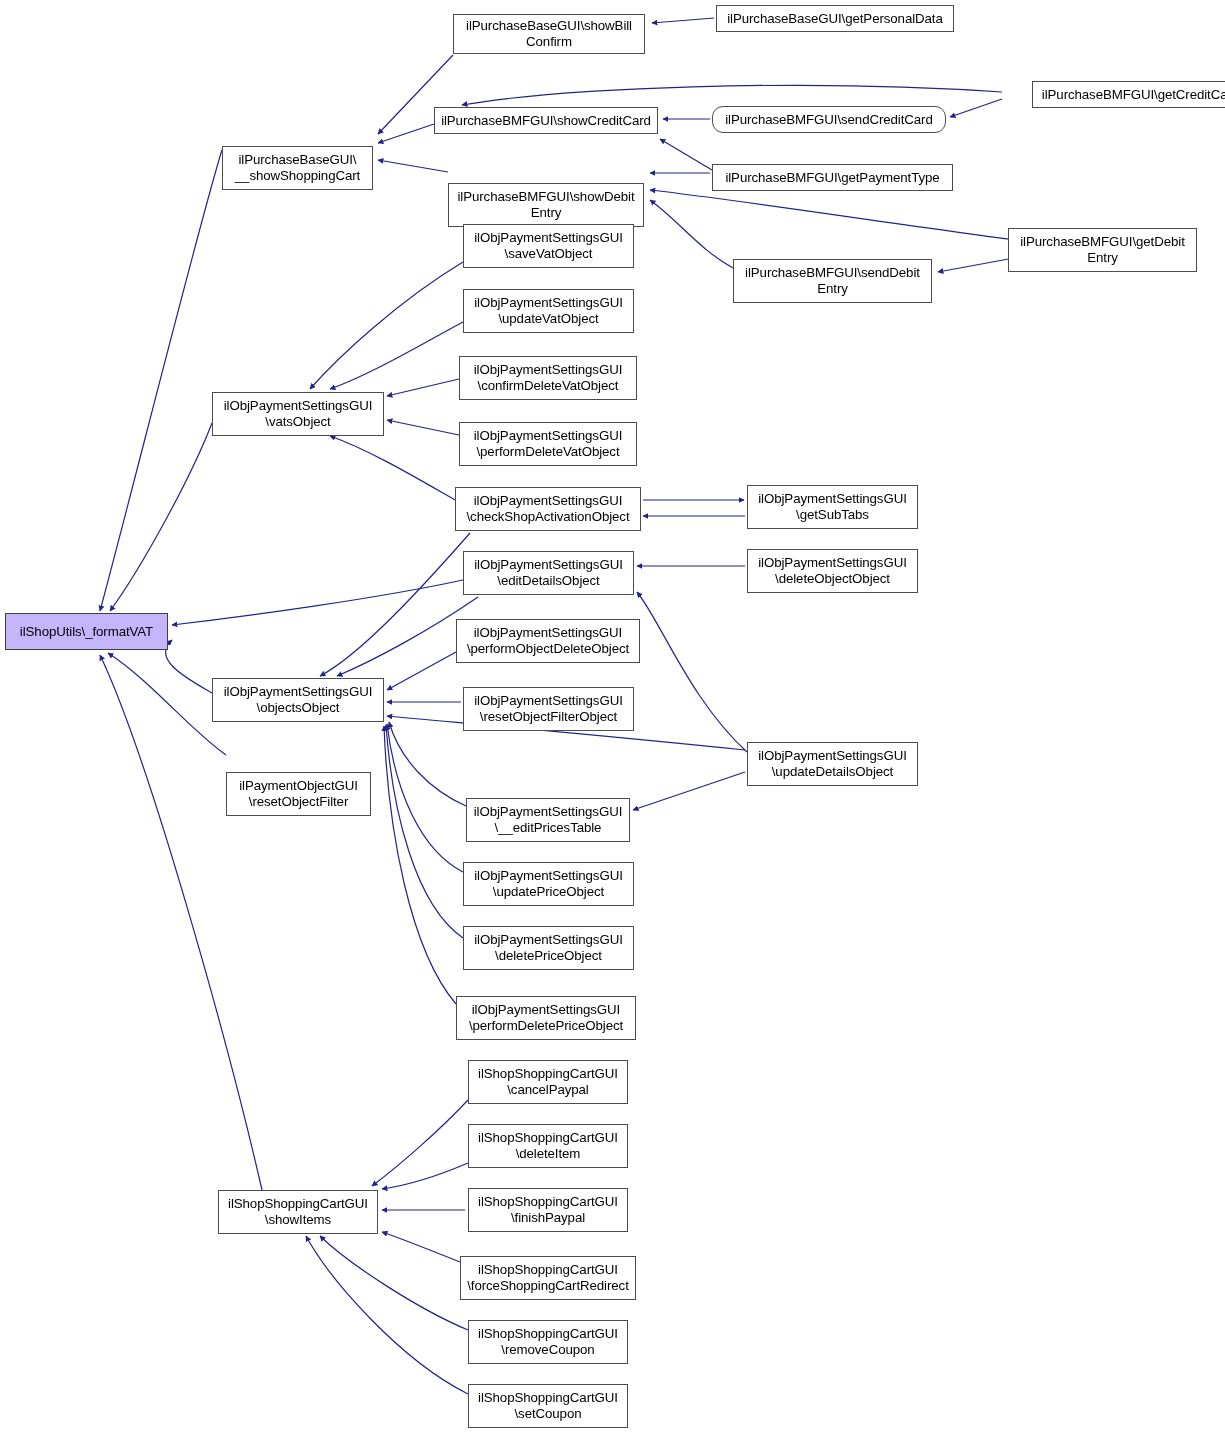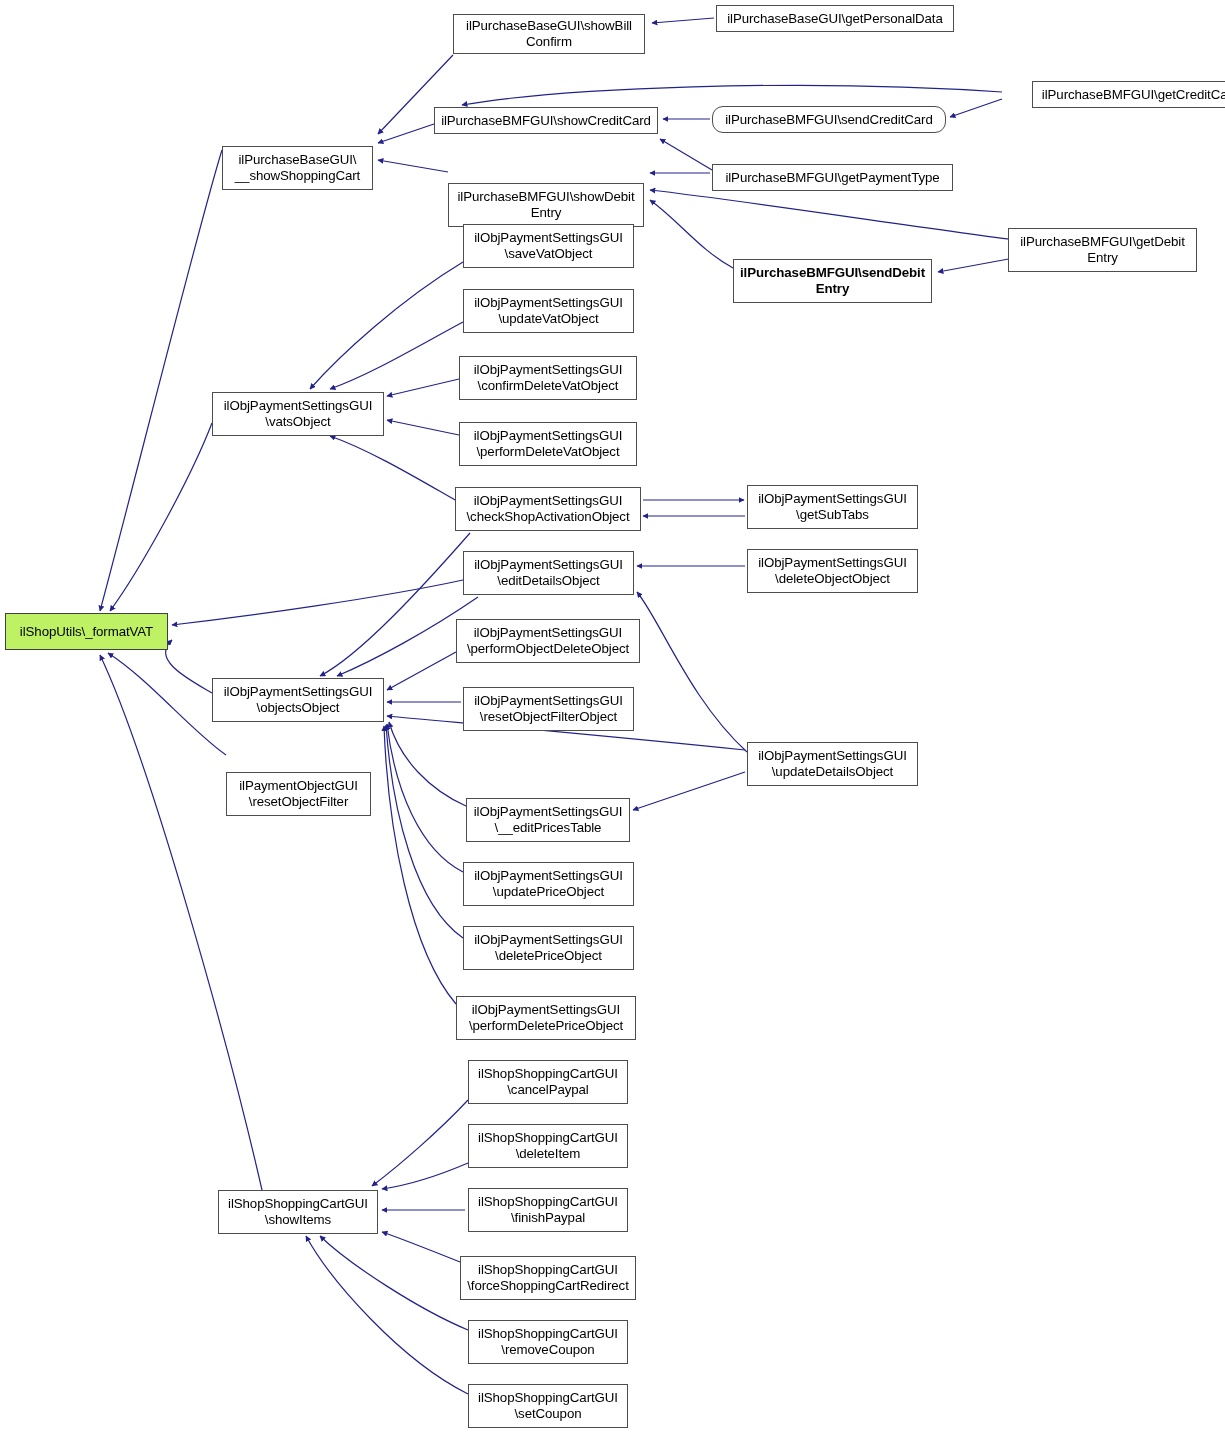--- a/index.html
+++ b/index.html
@@ -33,21 +33,21 @@
     text-align: center;
     display: flex;
     align-items: center;
     justify-content: center;
     white-space: pre-line;
     letter-spacing: -0.1px;
     cursor: default;
     z-index: 2;
   }
   .node.highlight {
-    background: #bef264;
+    background: #c4b5fd;
     border: 1px solid #404040;
   }
 </style>
 </head>
 <body>
 
 <div id="graph">
   <svg class="edges" viewBox="0 0 1225 1433" xmlns="http://www.w3.org/2000/svg">
     <defs>
       <marker id="arrow" viewBox="0 0 10 10" refX="9" refY="5" markerWidth="5" markerHeight="5" orient="auto-start-reverse">
@@ -108,21 +108,21 @@
 Confirm</div>
       <div class="node" style="left: 716px; top: 5px; width: 238px; height: 27px;">ilPurchaseBaseGUI\getPersonalData</div>
       <div class="node" style="left: 434px; top: 107px; width: 224px; height: 27px;">ilPurchaseBMFGUI\showCreditCard</div>
       <div class="node" style="left: 712px; top: 106px; width: 234px; height: 27px; border-radius: 11px;">ilPurchaseBMFGUI\sendCreditCard</div>
       <div class="node" style="left: 1002px; top: 81px; width: 217px; height: 27px; margin-left: 30px;">ilPurchaseBMFGUI\getCreditCard</div>
       <div class="node" style="left: 448px; top: 159px; width: 196px; height: 44px; margin-top: 24px;">ilPurchaseBMFGUI\showDebit
 Entry</div>
       <div class="node" style="left: 712px; top: 164px; width: 241px; height: 27px;">ilPurchaseBMFGUI\getPaymentType</div>
       <div class="node" style="left: 968px; top: 228px; width: 189px; height: 44px; margin-left: 40px;">ilPurchaseBMFGUI\getDebit
 Entry</div>
-      <div class="node" style="left: 733px; top: 259px; width: 199px; height: 44px; font-weight: bold;">ilPurchaseBMFGUI\sendDebit
+      <div class="node" style="left: 733px; top: 259px; width: 199px; height: 44px;">ilPurchaseBMFGUI\sendDebit
 Entry</div>
       <div class="node" style="left: 212px; top: 392px; width: 172px; height: 44px;">ilObjPaymentSettingsGUI
 \vatsObject</div>
       <div class="node" style="left: 463px; top: 224px; width: 171px; height: 44px;">ilObjPaymentSettingsGUI
 \saveVatObject</div>
       <div class="node" style="left: 463px; top: 289px; width: 171px; height: 44px;">ilObjPaymentSettingsGUI
 \updateVatObject</div>
       <div class="node" style="left: 459px; top: 356px; width: 178px; height: 44px;">ilObjPaymentSettingsGUI
 \confirmDeleteVatObject</div>
       <div class="node" style="left: 459px; top: 422px; width: 178px; height: 44px;">ilObjPaymentSettingsGUI

